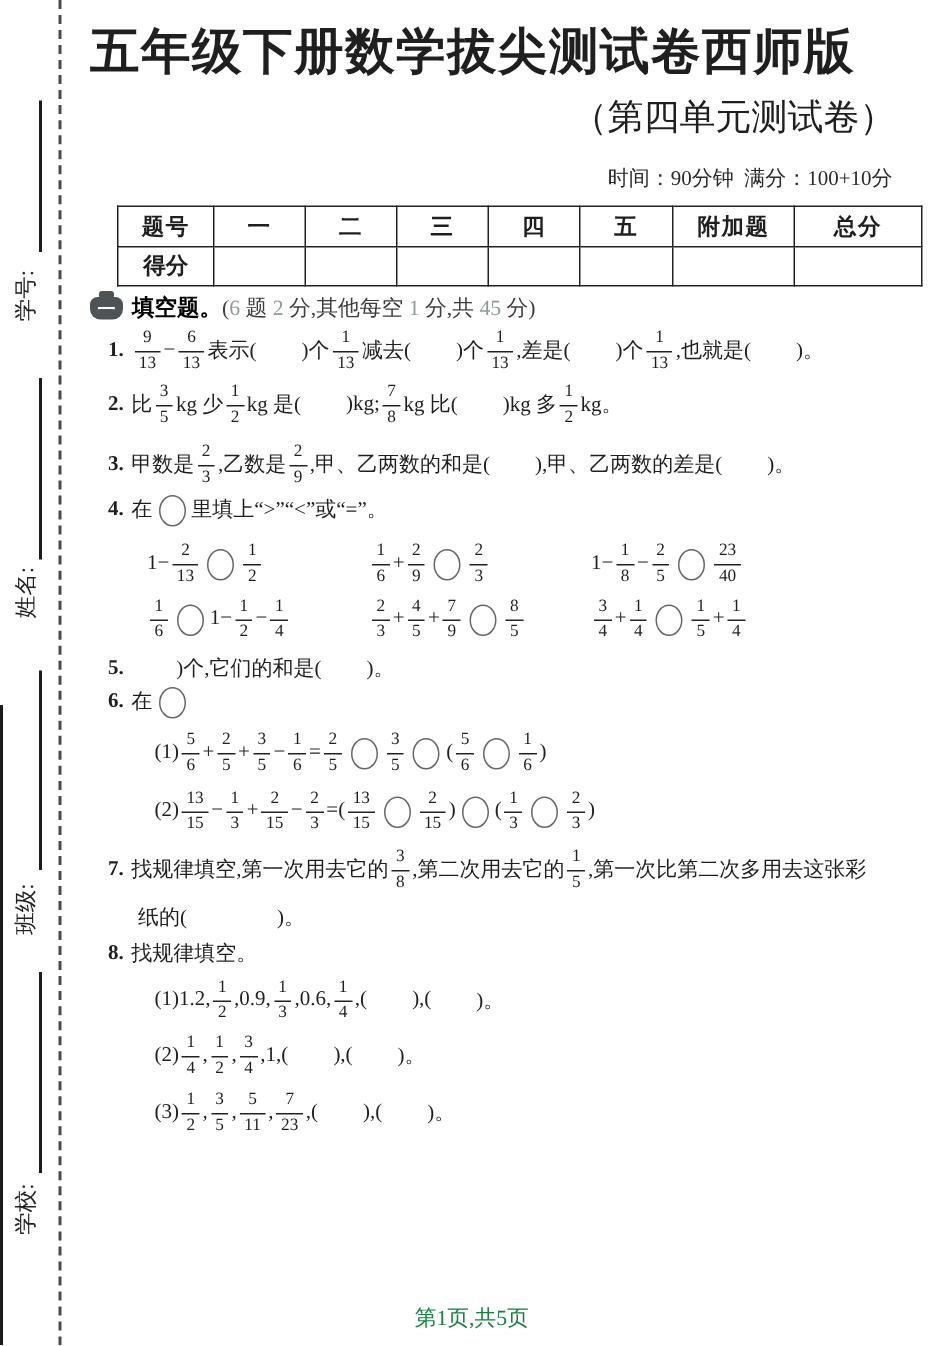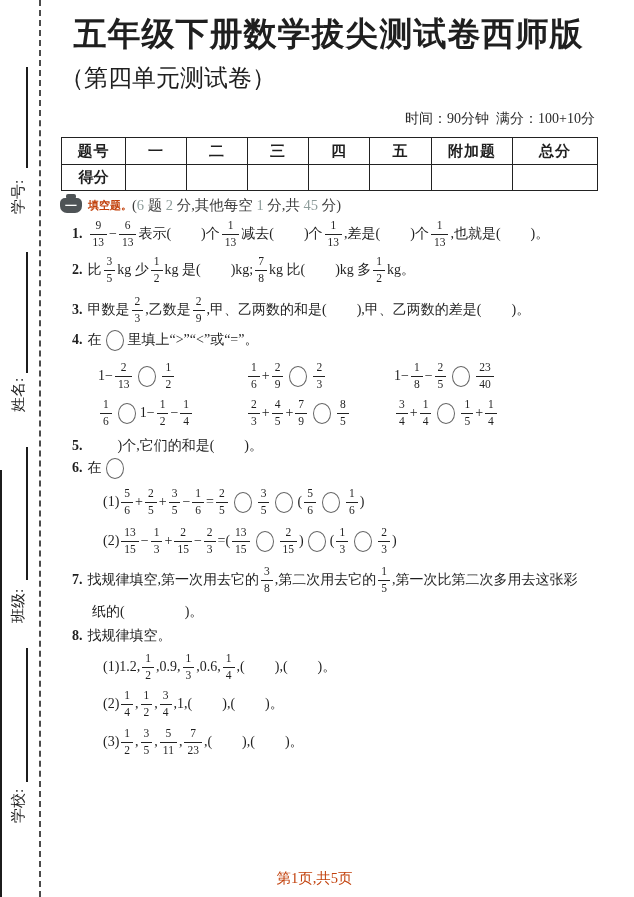--- a/index.html
+++ b/index.html
@@ -6,62 +6,62 @@
   .page{position:relative;width:634px;height:897px;background:#fff;overflow:hidden;
         font-family:"Liberation Serif","DejaVu Serif",serif;color:#1f1f1f;}
   
   .dash-line{position:absolute;left:39px;top:0;height:897px;width:0;border-left:2px dashed #4b4b4b;}
   .edge-line{position:absolute;left:0;top:470px;width:2px;height:427px;background:#1c1c1c;}
   .side-line{position:absolute;left:26px;width:2px;background:#1c1c1c;}
   .side-label{position:absolute;left:-5px;width:46px;height:22px;line-height:22px;text-align:center;
               font-size:15px;color:#222;transform:rotate(-90deg);white-space:nowrap;}
   
   .content{position:absolute;left:60px;top:0;width:537px;height:897px;}
-  .title{margin:0;position:absolute;top:12px;left:0;width:100%;text-align:center;
+  .title{margin:0;position:absolute;top:12px;left:0;width:100%;
          font-size:33px;font-weight:600;letter-spacing:1px;}
-  .subtitle{margin:0;position:absolute;top:62px;left:0;width:100%;text-align:left;
+  .subtitle{margin:0;position:absolute;top:62px;left:0;width:100%;text-align:right;
             font-size:24px;font-weight:500;}
   .meta{position:absolute;top:110px;right:2px;font-size:14px;white-space:pre;color:#2a2a2a;}
   
-  #score-table{position:absolute;top:137px;left:1px;width:528px;border-collapse:collapse;table-layout:fixed;border-radius:12px;}
+  #score-table{position:absolute;top:137px;left:18px;width:528px;border-collapse:collapse;table-layout:fixed;border-radius:12px;}
   #score-table td{border:1.6px solid #222;height:25px;text-align:center;font-size:15px;padding:0;}
   #score-table tr:first-child td{font-weight:bold;height:26px;letter-spacing:1px;}
   #score-table td:nth-child(1){width:63px;}
   #score-table td:nth-child(2),#score-table td:nth-child(3),#score-table td:nth-child(4),
   #score-table td:nth-child(5){width:60px;}
   #score-table td:nth-child(6){width:61px;}
   #score-table td:nth-child(7){width:80px;}
   #score-table td:nth-child(8){width:84px;}
   .rowlab{font-weight:bold;}
   
   .section-head{position:absolute;top:196px;left:0;display:flex;align-items:center;font-size:14.5px;}
   .badge{position:relative;width:22px;height:15px;background:#4e5356;border-radius:5px 5px 7px 7px;
          display:flex;align-items:center;justify-content:center;margin-right:6px;flex:none;}
   .badge::before{content:"";position:absolute;top:-4px;left:6px;width:10px;height:5px;
                  background:#4e5356;border-radius:2px;}
   .badge-text{color:#fff;font-size:12px;font-weight:bold;line-height:1;}
-  .sec-title{font-weight:bold;font-size:11px;color:#c2410c;}
+  .sec-title{font-weight:bold;font-size:15px;color:#000000;}
   .sec-note{color:#3d3d3d;white-space:pre;}
   .dim{color:#8d9c9a;}
   
   #questions{position:absolute;left:0;top:0;width:100%;height:100%;}
   .line{position:absolute;display:flex;align-items:center;height:32px;font-size:14px;white-space:pre;}
   .line.cmp{left:0;width:100%;}
   .cell{position:absolute;top:0;height:32px;display:flex;align-items:center;}
   .qno{font-weight:bold;margin-right:5px;flex:none;}
   .t{white-space:pre;}
   .frac{display:inline-flex;flex-direction:column;align-items:center;margin:0 2px;
         font-size:11.5px;line-height:1;flex:none;}
   .frac .num{padding:0 3px 2px;}
   .frac .den{border-top:1px solid #222;padding:2px 3px 0;}
   .circ{width:18px;height:21px;border:1.4px solid #666;border-radius:50%;margin:0 4px;
         flex:none;box-sizing:border-box;background:#fff;}
   .gap{display:inline-block;width:30px;flex:none;}
   .footer{position:absolute;top:869px;left:0;width:100%;text-align:center;font-size:14.5px;
-          transform:translateX(-14px);color:#c2410c;}
+          transform:translateX(-14px);color:#15803d;}
 </style>
 </head>
 <body>
 
 <div class="page">
 
   <div id="sidebar">
     <div class="edge-line"></div>
     <div class="dash-line"></div>
   <div class="side-line" style="top: 67px; height: 101px;"></div>

